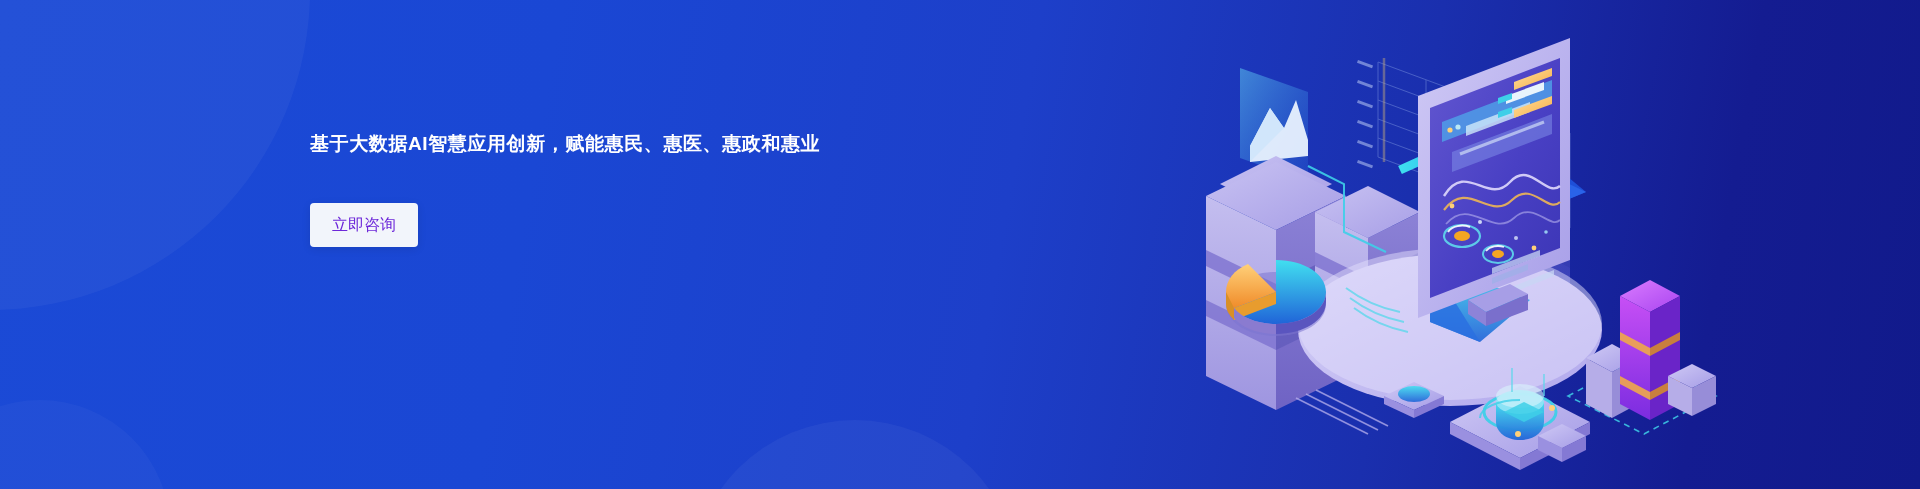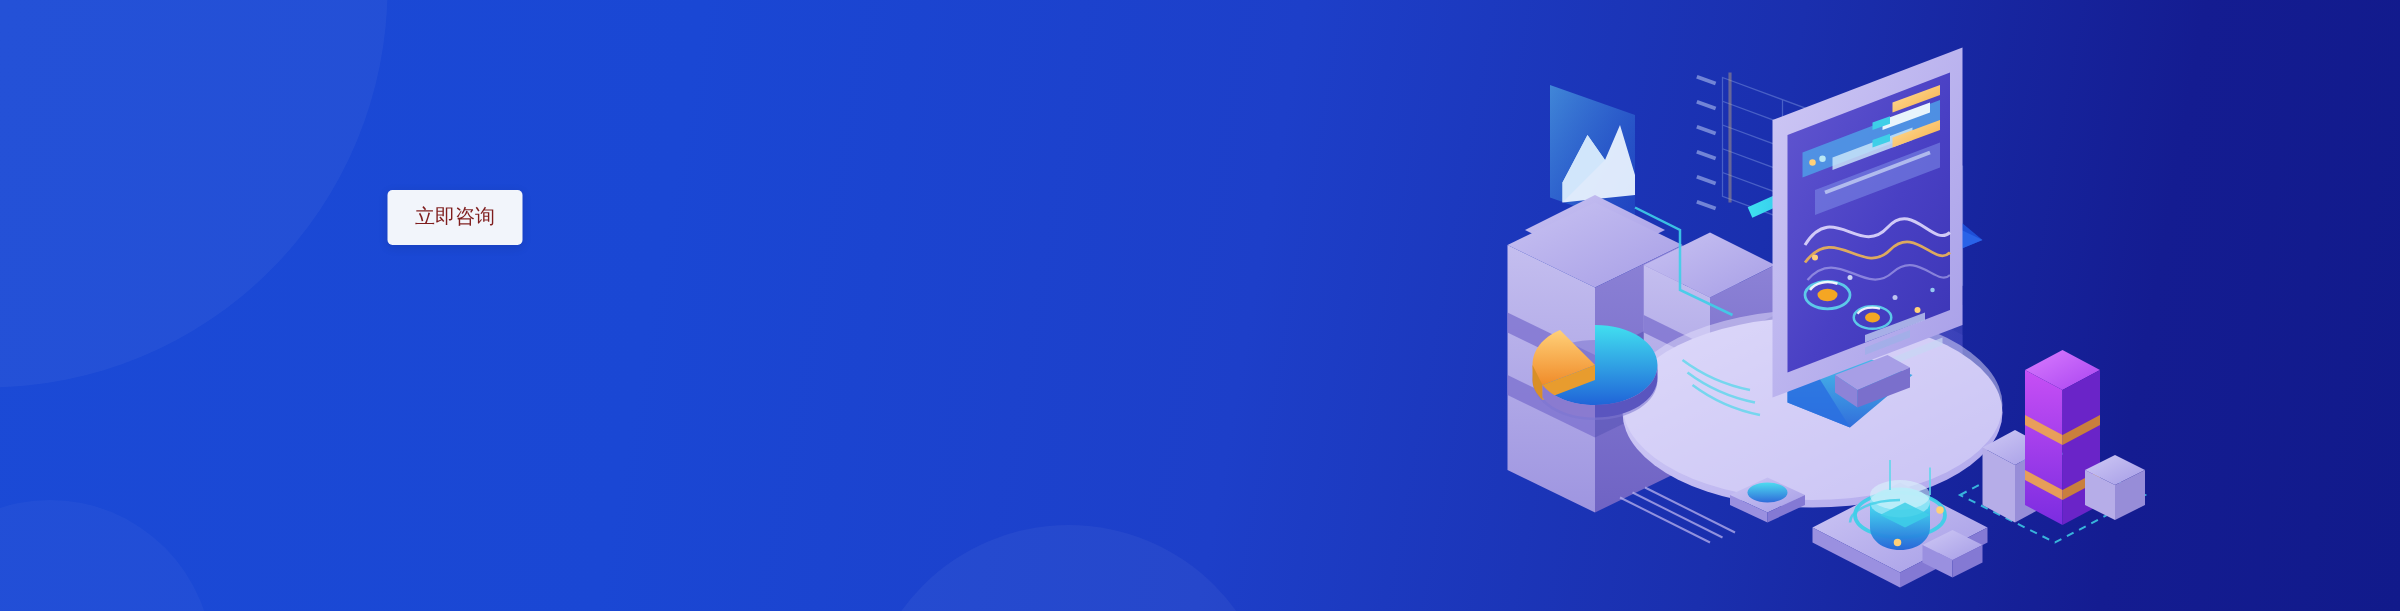--- a/index.html
+++ b/index.html
@@ -76,21 +76,21 @@
   }
   .cta-button {
     display: inline-block;
     margin-top: 44px;
     padding: 0;
     width: 108px;
     height: 44px;
     line-height: 44px;
     text-align: center;
     font-size: 16px;
-    color: #7f1d1d;
+    color: #6d28d9;
     background: #f2f5fb;
     border: none;
     border-radius: 4px;
     cursor: pointer;
     font-family: inherit;
     box-shadow: 0 2px 8px rgba(0,0,0,0.10);
   }
 
   
   .illustration {
@@ -376,16 +376,17 @@
         <path d="M486 436 L462 448 L462 462 L486 450 Z" fill="#8479d4"></path>
         <path d="M404 412 L424 402 L444 412 L424 422 Z" fill="#3ecfe8" opacity="0.85"></path>
         <circle cx="452" cy="408" r="3" fill="#ffd079"></circle>
         <circle cx="418" cy="434" r="3" fill="#ffd079"></circle>
       </g>
 
     </svg>
   </div>
 
   <div class="content">
+    <p class="hero-subtitle">基于大数据AI智慧应用创新，赋能惠民、惠医、惠政和惠业</p>
     <button class="cta-button">立即咨询</button>
   </div>
 
 </div>
 
 </body></html>

